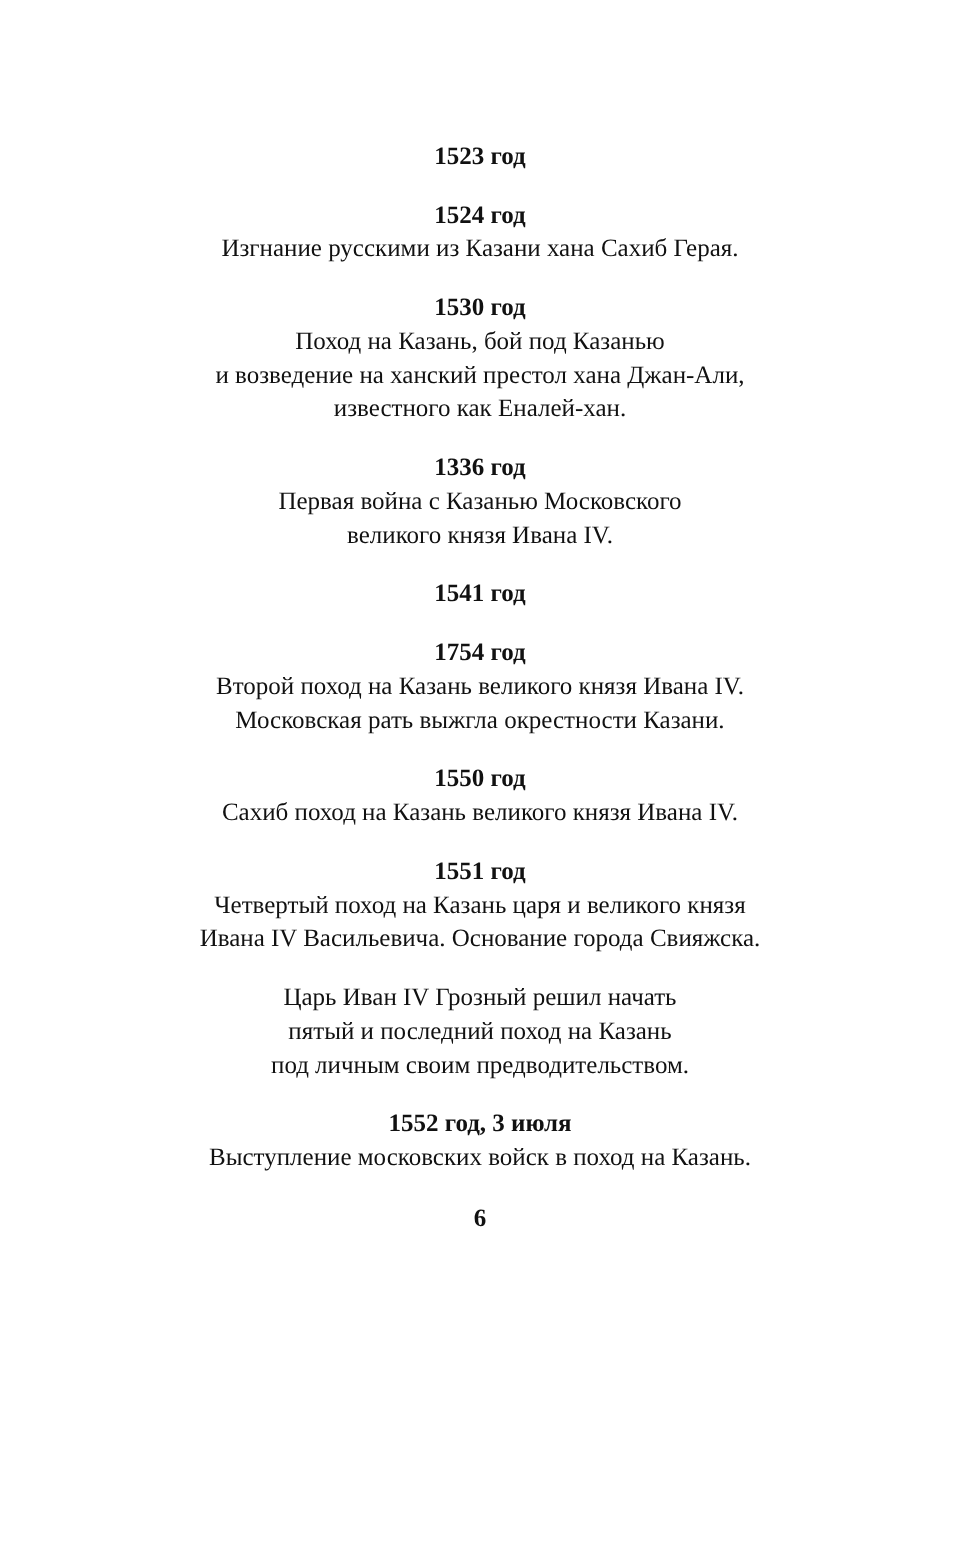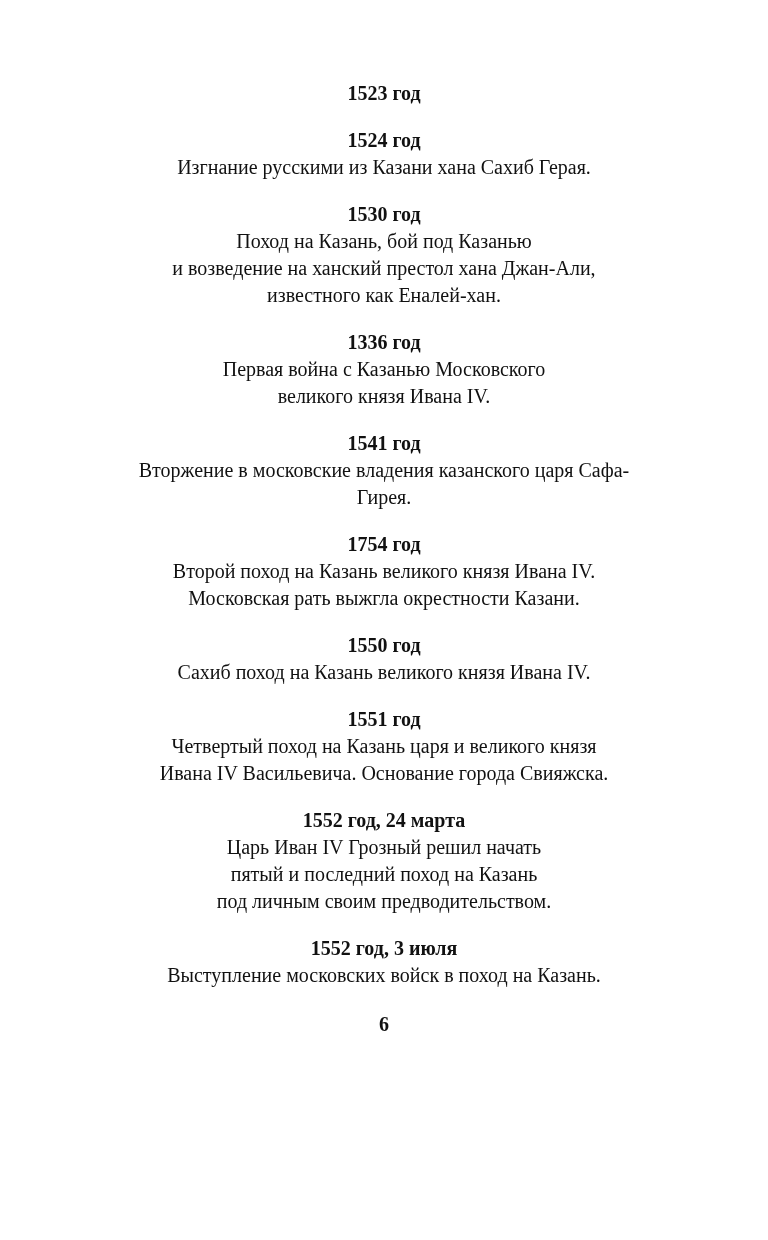--- a/index.html
+++ b/index.html
@@ -11,21 +11,21 @@
     width: 768px;
     height: 1240px;
     font-family: "Liberation Serif", "DejaVu Serif", serif;
     color: #111111;
     overflow: hidden;
   }
   .page {
     box-sizing: border-box;
     width: 768px;
     height: 1240px;
-    padding-top: 80px;
+    padding-top: 112px;
     text-align: center;
   }
   .content {
     margin: 0 auto;
     width: 620px;
   }
   .entry {
     margin-bottom: 20px;
   }
   .entry-heading {
@@ -69,43 +69,40 @@
   </div>
 
   <div class="entry">
     <div class="entry-heading">1336 год</div>
     <div class="entry-body">Первая война с Казанью Московского
 великого князя Ивана IV.</div>
   </div>
 
   <div class="entry">
     <div class="entry-heading">1541 год</div>
-    <div class="entry-body">Вторжение в московские владения казанского царя Сафа-
-Гирея.</div>
   </div>
 
   <div class="entry">
     <div class="entry-heading">1754 год</div>
     <div class="entry-body">Второй поход на Казань великого князя Ивана IV.
 Московская рать выжгла окрестности Казани.</div>
   </div>
 
   <div class="entry">
     <div class="entry-heading">1550 год</div>
     <div class="entry-body">Сахиб поход на Казань великого князя Ивана IV.</div>
   </div>
 
   <div class="entry">
     <div class="entry-heading">1551 год</div>
     <div class="entry-body">Четвертый поход на Казань царя и великого князя
 Ивана IV Васильевича. Основание города Свияжска.</div>
   </div>
 
   <div class="entry">
-    <div class="entry-heading">1552 год, 24 марта</div>
     <div class="entry-body">Царь Иван IV Грозный решил начать
 пятый и последний поход на Казань
 под личным своим предводительством.</div>
   </div>
 
   <div class="entry">
     <div class="entry-heading">1552 год, 3 июля</div>
     <div class="entry-body">Выступление московских войск в поход на Казань.</div>
   </div>
 </div>

